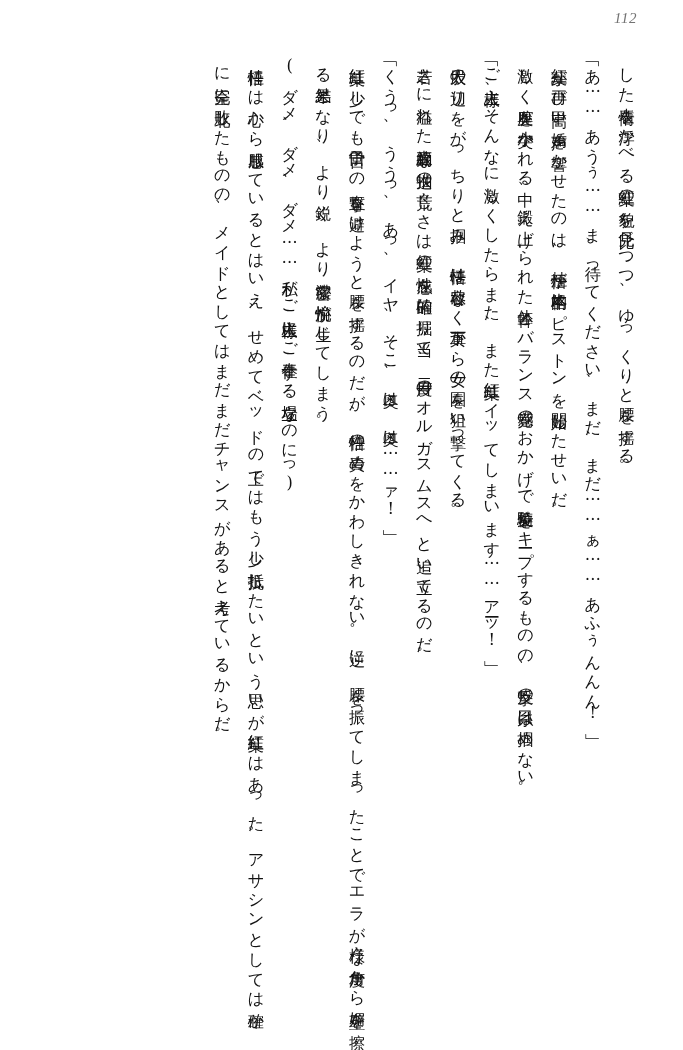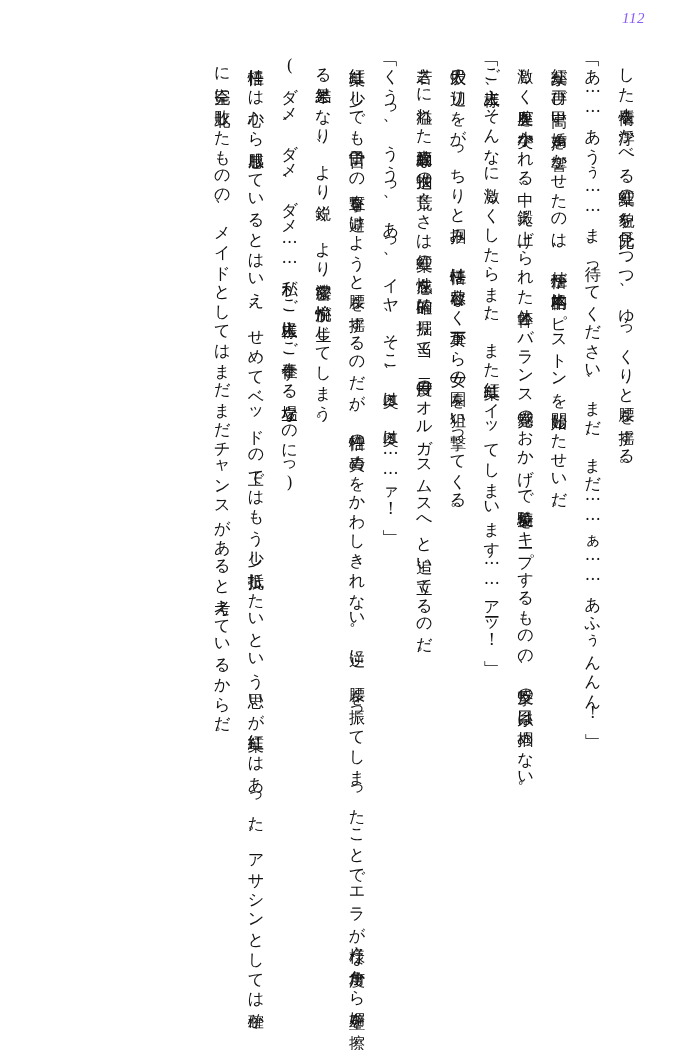--- a/index.html
+++ b/index.html
@@ -12,25 +12,25 @@
     width: 683px;
     height: 1050px;
     background: #ffffff;
     overflow: hidden;
     font-family: "Liberation Serif", "DejaVu Serif", serif;
     color: #111111;
   }
   .page-number {
     position: absolute;
     top: 10px;
-    right: 38px;
+    right: 46px;
     font-size: 15px;
     font-style: italic;
     font-family: "Liberation Serif", "DejaVu Serif", serif;
-    color: #8b5cf6;
+    color: #737373;
     letter-spacing: 0.5px;
   }
   .body-text {
     position: absolute;
     top: 56px;
     right: 40px;
     left: 44px;
     bottom: 28px;
     writing-mode: vertical-rl;
     text-orientation: upright;

